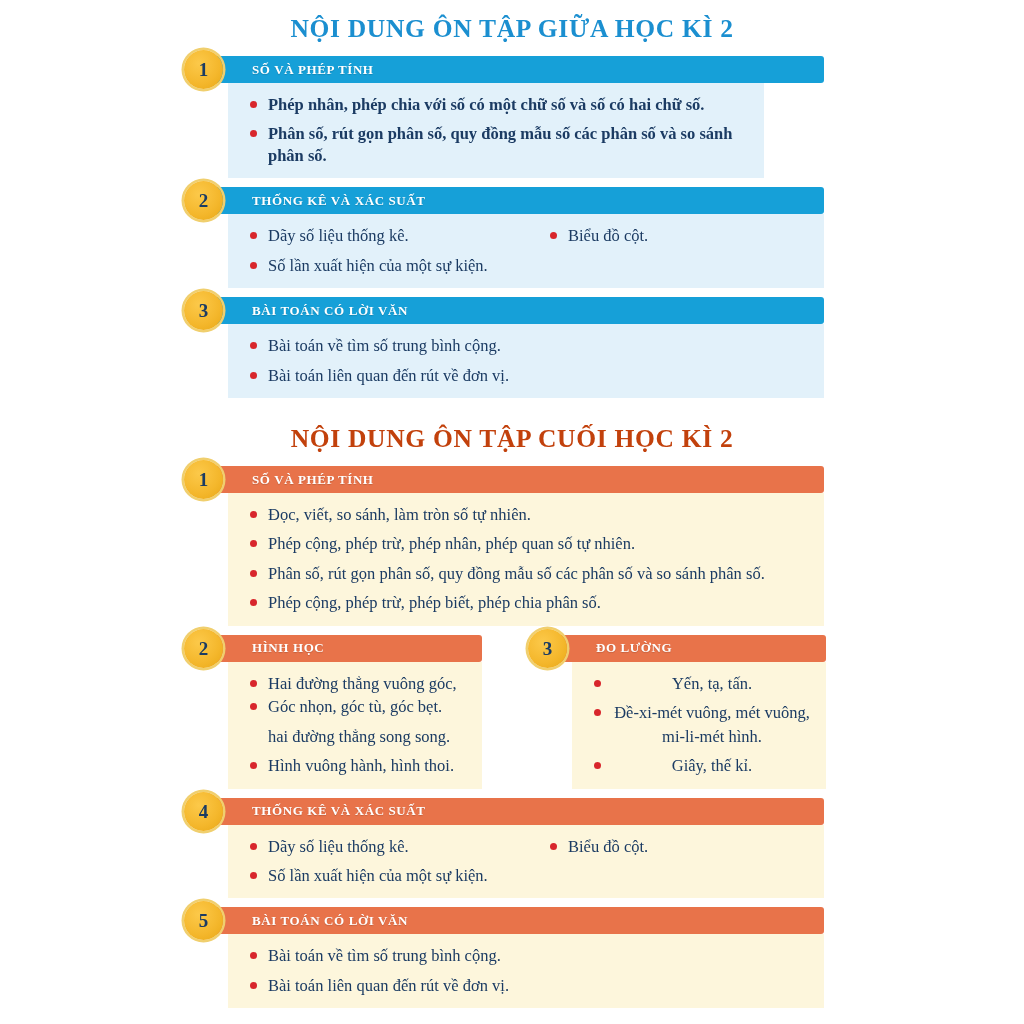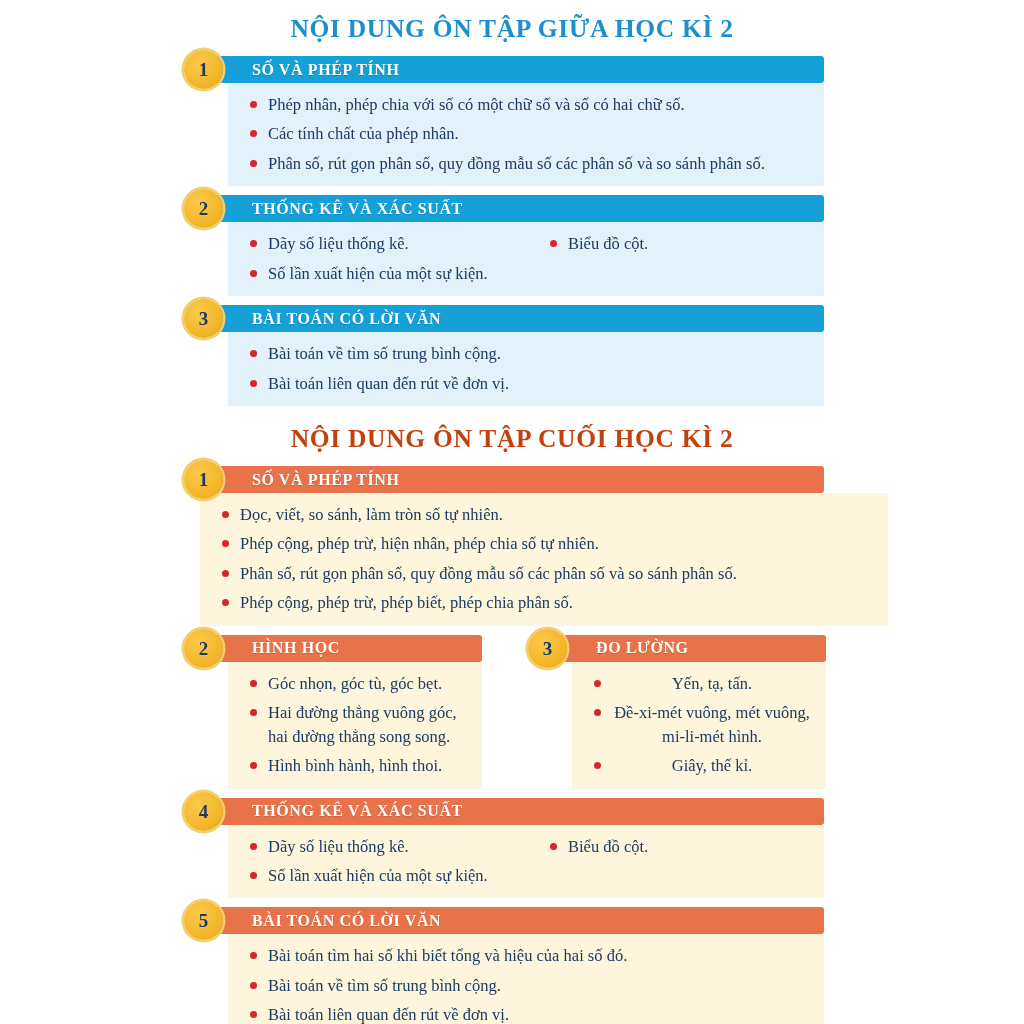--- a/index.html
+++ b/index.html
@@ -44,21 +44,21 @@
     box-sizing: border-box;
     padding-left: 52px;
   }
   .bar.blue { background: #16a0d8; }
   .bar.red  { background: #e8734a; }
 
   .bar-title {
     color: #ffffff;
     font-family: "Liberation Serif", serif;
     font-weight: bold;
-    font-size: 16px;
+    font-size: 13px;
     letter-spacing: 0.6px;
     text-transform: uppercase;
     white-space: nowrap;
     text-shadow: 0 1px 1px rgba(0,0,0,0.16);
   }
 
   
   .badge {
     position: absolute;
     left: -16px;
@@ -139,29 +139,25 @@
 
   <div style="position:absolute; left:200px; top:14px; width:624px;">
 
     <div class="group-title blue">NỘI DUNG ÔN TẬP GIỮA HỌC KÌ 2</div>
 
     <div class="section" style="margin-top:12px;">
       <div class="bar blue" style="width:624px;">
         <div class="badge">1</div>
         <div class="bar-title">SỐ VÀ PHÉP TÍNH</div>
       </div>
-      <div class="panel blue" style="width:596px; margin-left:28px;">
+      <div class="panel blue" style="width:536px; margin-left:28px;font-weight:bold;">
         <ul class="items">
           <li>
             <span class="dot"></span>
             <span class="cont">Phép nhân, phép chia với số có một chữ số và số có hai chữ số.</span>
-          </li>
-          <li>
-            <span class="dot"></span>
-            <span class="cont">Các tính chất của phép nhân.</span>
           </li>
           <li>
             <span class="dot"></span>
             <span class="cont">Phân số, rút gọn phân số, quy đồng mẫu số các phân số và so sánh phân số.</span>
           </li>
         </ul>
       </div>
     </div>
 
     <div class="section" style="margin-top:9px;">
@@ -217,29 +213,29 @@
 
   <div style="position:absolute; left:200px; top:424px; width:624px;">
 
     <div class="group-title red">NỘI DUNG ÔN TẬP CUỐI HỌC KÌ 2</div>
 
     <div class="section" style="margin-top:12px;">
       <div class="bar red" style="width:624px;">
         <div class="badge">1</div>
         <div class="bar-title">SỐ VÀ PHÉP TÍNH</div>
       </div>
-      <div class="panel red" style="width:688px; ">
+      <div class="panel red" style="width:596px; margin-left:28px;">
         <ul class="items">
           <li>
             <span class="dot"></span>
             <span class="cont">Đọc, viết, so sánh, làm tròn số tự nhiên.</span>
           </li>
           <li>
             <span class="dot"></span>
-            <span class="cont">Phép cộng, phép trừ, hiện nhân, phép chia số tự nhiên.</span>
+            <span class="cont">Phép cộng, phép trừ, phép nhân, phép quan số tự nhiên.</span>
           </li>
           <li>
             <span class="dot"></span>
             <span class="cont">Phân số, rút gọn phân số, quy đồng mẫu số các phân số và so sánh phân số.</span>
           </li>
           <li>
             <span class="dot"></span>
             <span class="cont">Phép cộng, phép trừ, phép biết, phép chia phân số.</span>
           </li>
         </ul>
@@ -248,34 +244,34 @@
 
     <div class="side-by-side" style="margin-top:9px;">
 
       <div class="sbs-col">
         <div class="bar red" style="width:282px;">
           <div class="badge">2</div>
           <div class="bar-title">HÌNH HỌC</div>
         </div>
         <div class="panel red" style="width:254px; margin-left:28px;">
           <ul class="items">
+            <li style="margin-bottom:2px;">
+              <span class="dot"></span>
+              <span class="cont">Hai đường thẳng vuông góc,</span>
+            </li>
             <li>
               <span class="dot"></span>
               <span class="cont">Góc nhọn, góc tù, góc bẹt.</span>
-            </li>
-            <li style="margin-bottom:2px;">
-              <span class="dot"></span>
-              <span class="cont">Hai đường thẳng vuông góc,</span>
             </li>
             <li class="nodot">
               <span class="cont">hai đường thẳng song song.</span>
             </li>
             <li>
               <span class="dot"></span>
-              <span class="cont">Hình bình hành, hình thoi.</span>
+              <span class="cont">Hình vuông hành, hình thoi.</span>
             </li>
           </ul>
         </div>
       </div>
 
       <div class="sbs-col">
         <div class="bar red" style="width:282px;">
           <div class="badge">3</div>
           <div class="bar-title">ĐO LƯỜNG</div>
         </div>
@@ -334,24 +330,20 @@
 
     <div class="section" style="margin-top:9px;">
       <div class="bar red" style="width:624px;">
         <div class="badge">5</div>
         <div class="bar-title">BÀI TOÁN CÓ LỜI VĂN</div>
       </div>
       <div class="panel red" style="width:596px; margin-left:28px;">
         <ul class="items">
           <li>
             <span class="dot"></span>
-            <span class="cont">Bài toán tìm hai số khi biết tổng và hiệu của hai số đó.</span>
-          </li>
-          <li>
-            <span class="dot"></span>
             <span class="cont">Bài toán về tìm số trung bình cộng.</span>
           </li>
           <li>
             <span class="dot"></span>
             <span class="cont">Bài toán liên quan đến rút về đơn vị.</span>
           </li>
         </ul>
       </div>
     </div>
   </div>

